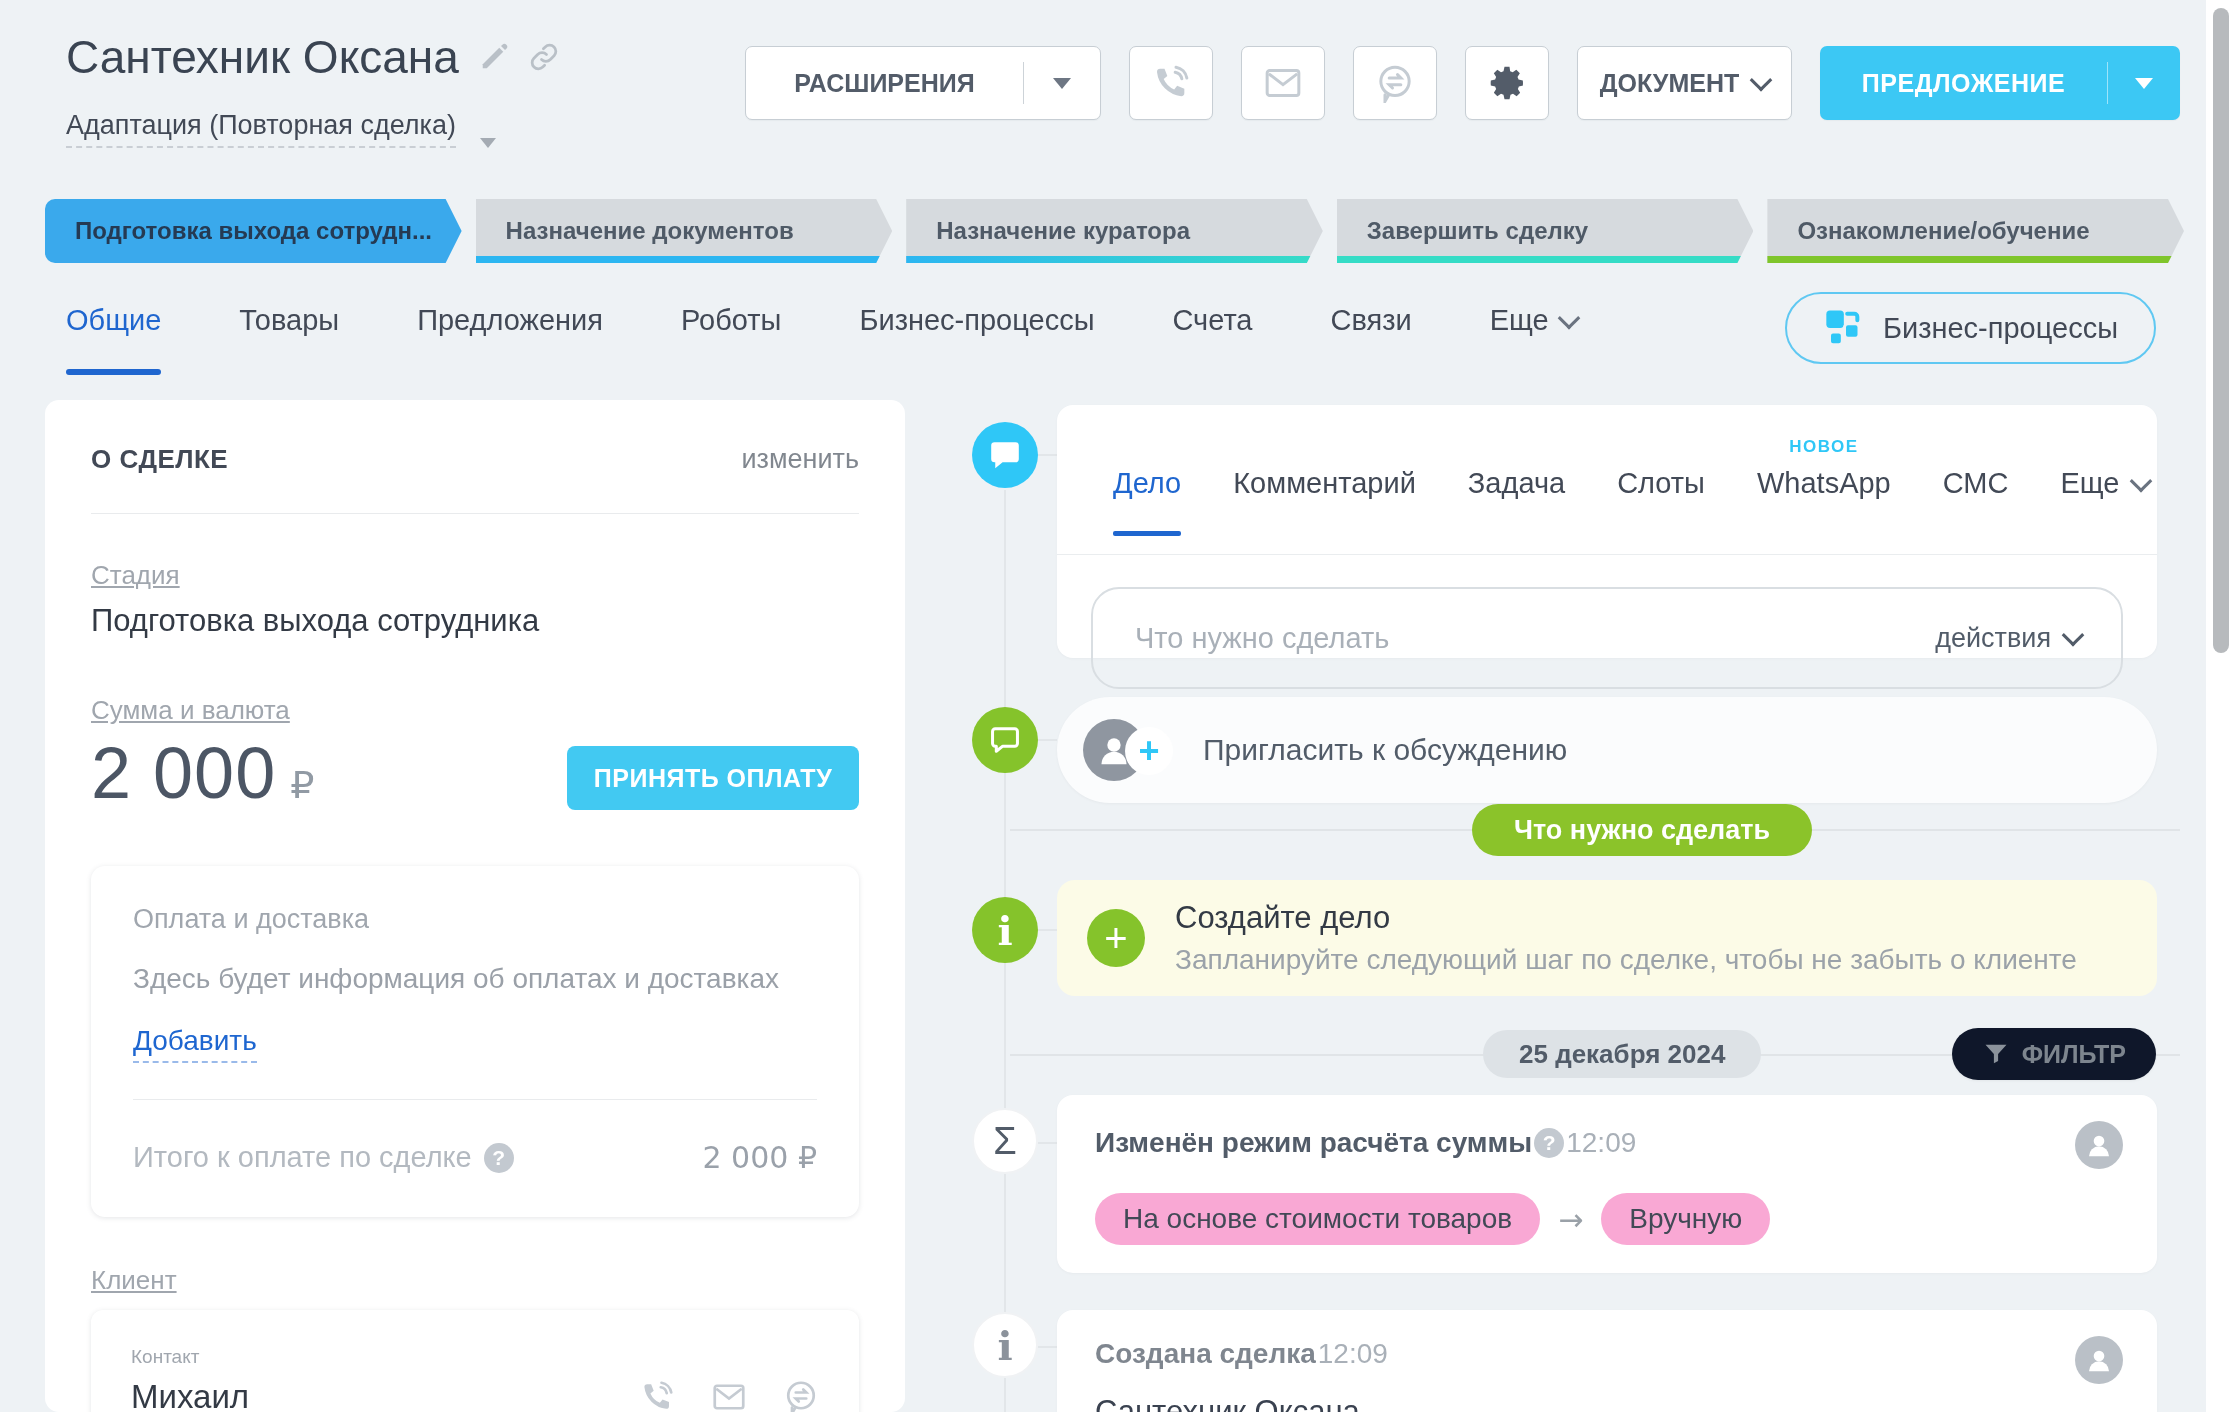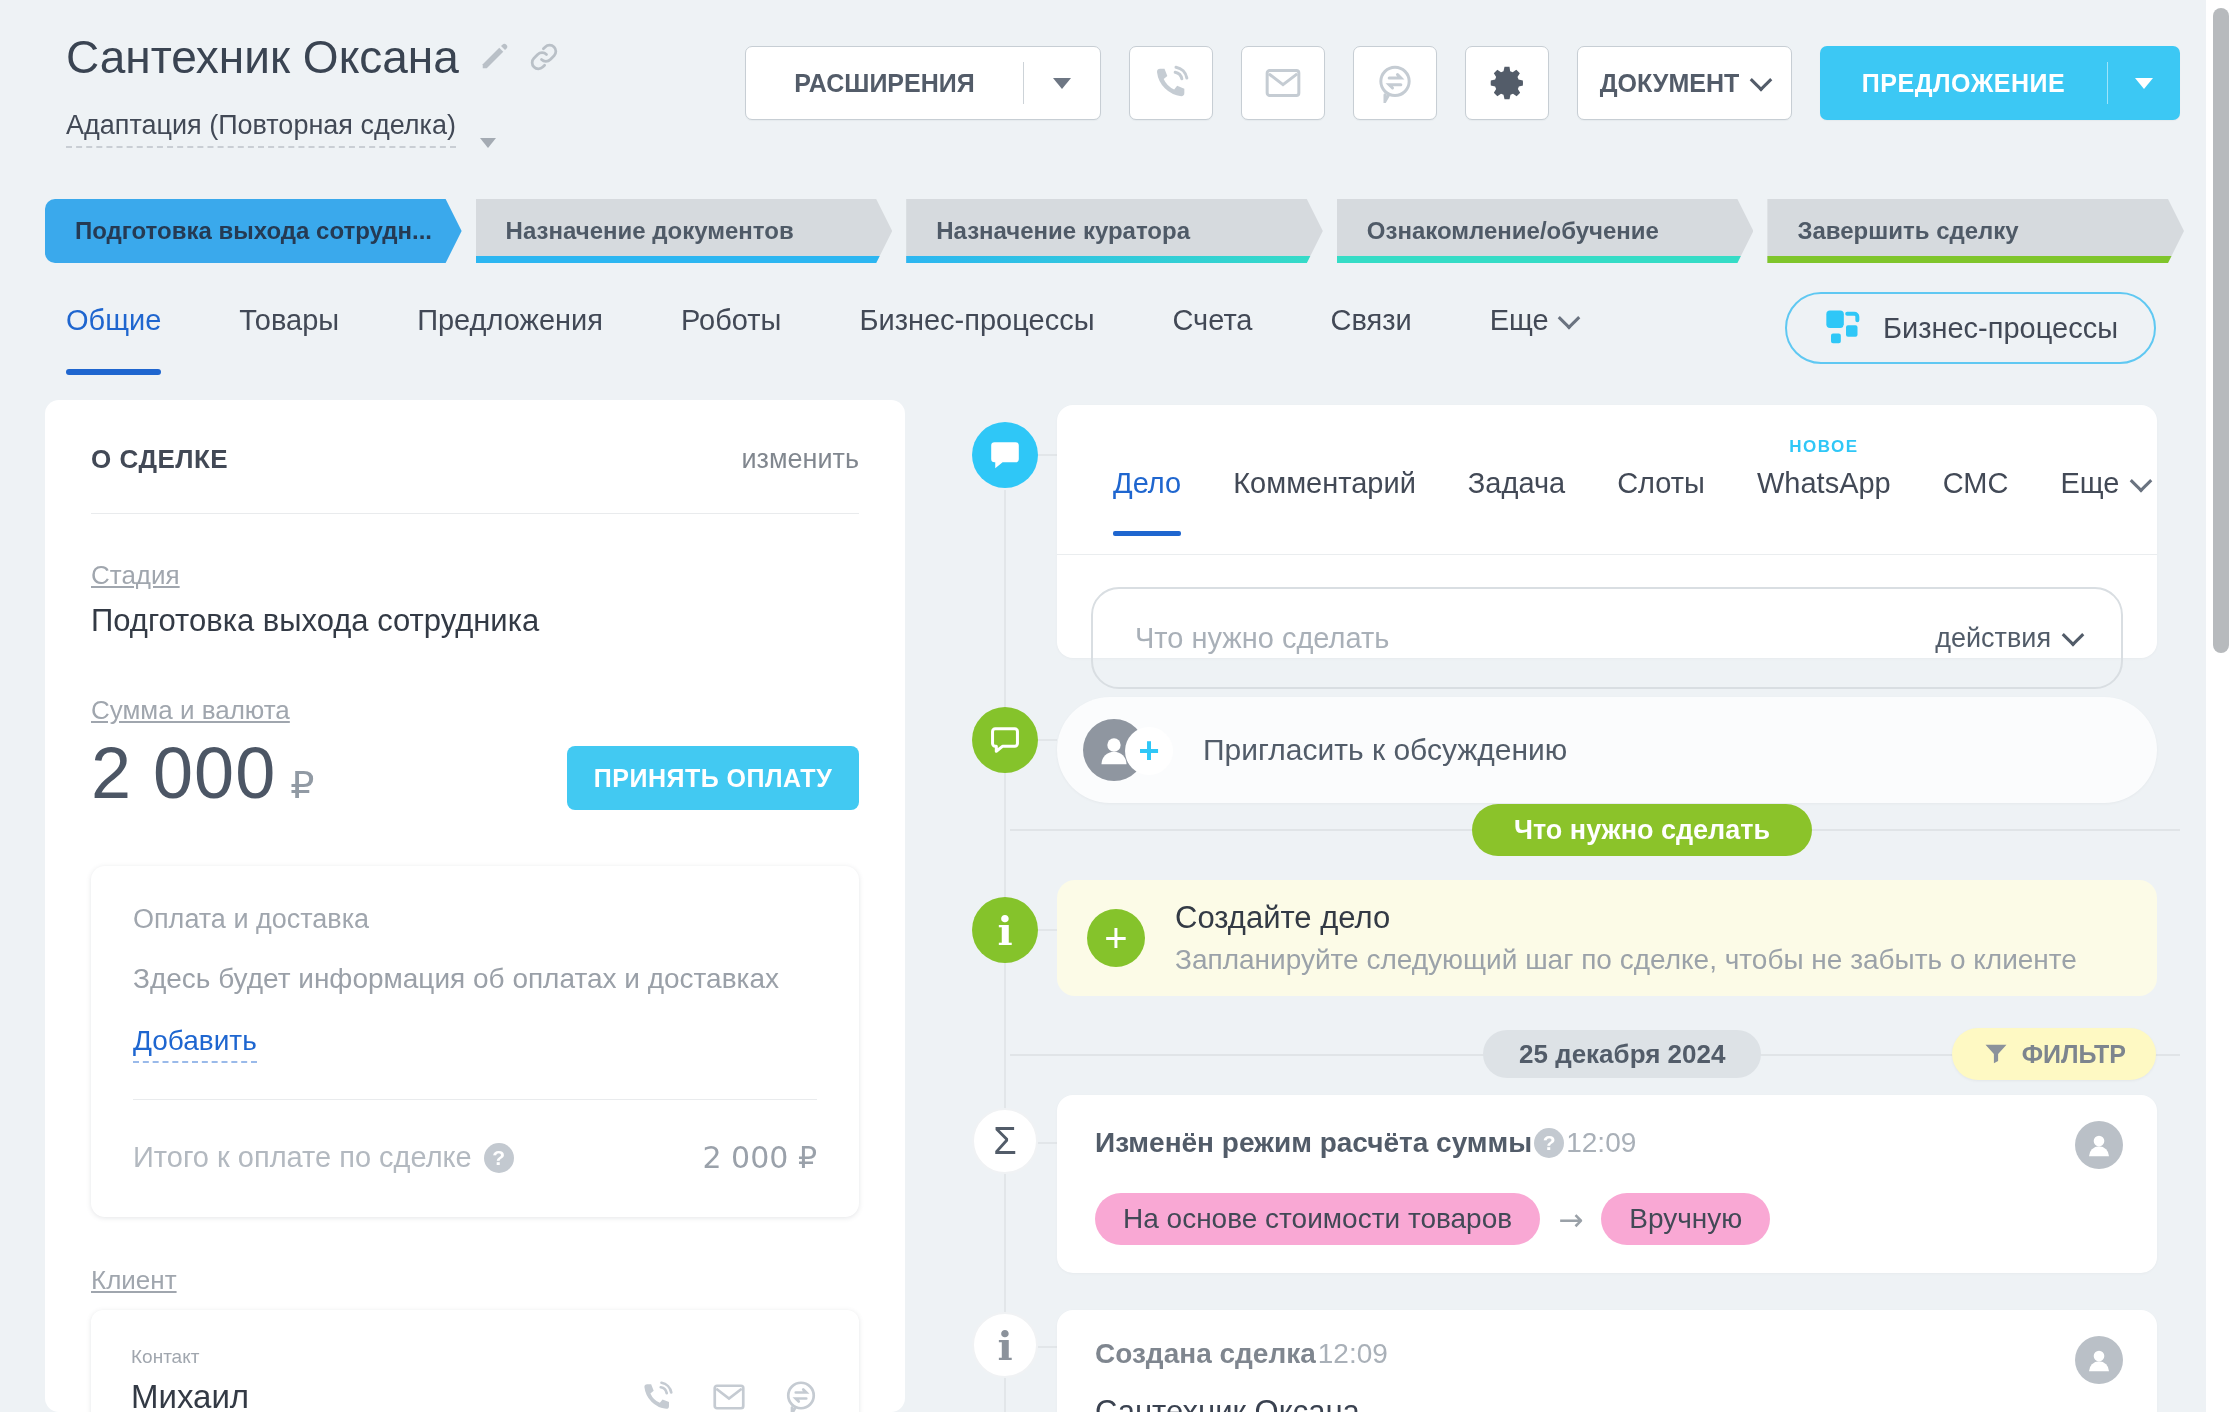--- a/index.html
+++ b/index.html
@@ -136,21 +136,21 @@
   .create-card{top:880px;height:116px;background:#fcfbe7;border-radius:18px;display:flex;align-items:center;gap:30px;padding:0 30px;}
   .plus-circ{width:58px;height:58px;border-radius:50%;background:#85c32b;color:#fff;font-size:40px;font-weight:400;
              display:flex;align-items:center;justify-content:center;flex:none;cursor:pointer;}
   .cc-title{font-size:31px;color:#333a45;}
   .cc-sub{font-size:28px;color:#9ba2a9;margin-top:8px;}
 
   
   .date-line{position:absolute;left:1010px;right:56px;top:1054px;height:2px;background:#e0e4e7;}
   .date-pill{position:absolute;left:1483px;top:1030px;height:48px;background:#dde2e6;border-radius:24px;color:#525c69;
              font-size:26px;font-weight:700;display:flex;align-items:center;padding:0 36px;}
-  .filter-btn{position:absolute;right:80px;top:1028px;height:52px;background:#fef9c3;border-radius:26px;display:flex;align-items:center;
+  .filter-btn{position:absolute;right:80px;top:1028px;height:52px;background:#0f172a;border-radius:26px;display:flex;align-items:center;
               gap:12px;padding:0 30px;font-size:25px;font-weight:700;color:#7d858e;cursor:pointer;box-shadow:0 1px 3px rgba(0,0,0,.05);}
   .filter-btn svg{width:28px;height:28px;color:#8b929b;}
 
   
   .entry{box-shadow:0 1px 3px rgba(0,0,0,.03);}
   .entry1{top:1095px;height:178px;padding:32px 38px;}
   .entry2{top:1310px;height:160px;padding:28px 38px;border-radius:16px 16px 0 0;}
   .e-head{display:flex;align-items:center;gap:2px;font-size:28px;}
   .e-title{font-weight:700;color:#525c69;}
   .e-title.muted{color:#7f868f;}
@@ -246,25 +246,25 @@
       </div>
     <div class="stage">
         <span>Назначение документов</span>
         <span class="bar"></span>
       </div>
     <div class="stage">
         <span>Назначение куратора</span>
         <span class="bar"></span>
       </div>
     <div class="stage">
+        <span>Завершить сделку</span>
+        <span class="bar"></span>
+      </div>
+    <div class="stage">
         <span>Ознакомление/обучение</span>
-        <span class="bar"></span>
-      </div>
-    <div class="stage">
-        <span>Завершить сделку</span>
         <span class="bar"></span>
       </div>
   </div>
 
   <div class="tabs">
     <div class="tab active">Общие</div>
     <div class="tab">Товары</div>
     <div class="tab">Предложения</div>
     <div class="tab">Роботы</div>
     <div class="tab">Бизнес-процессы</div>

